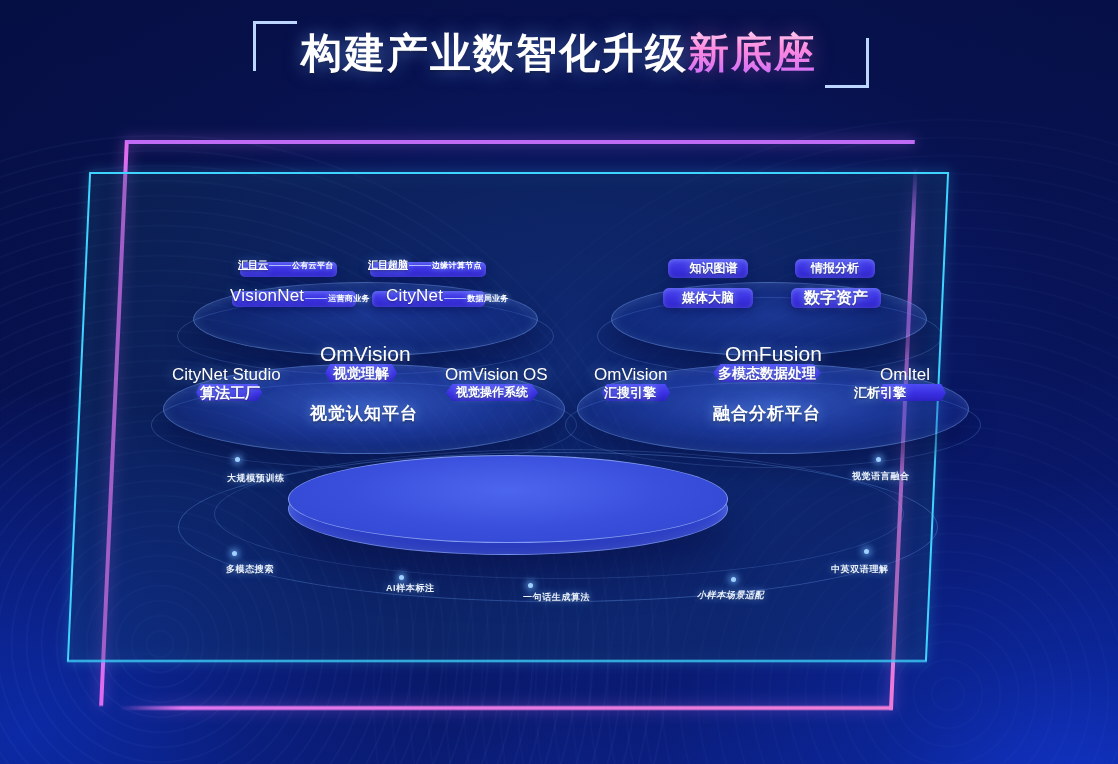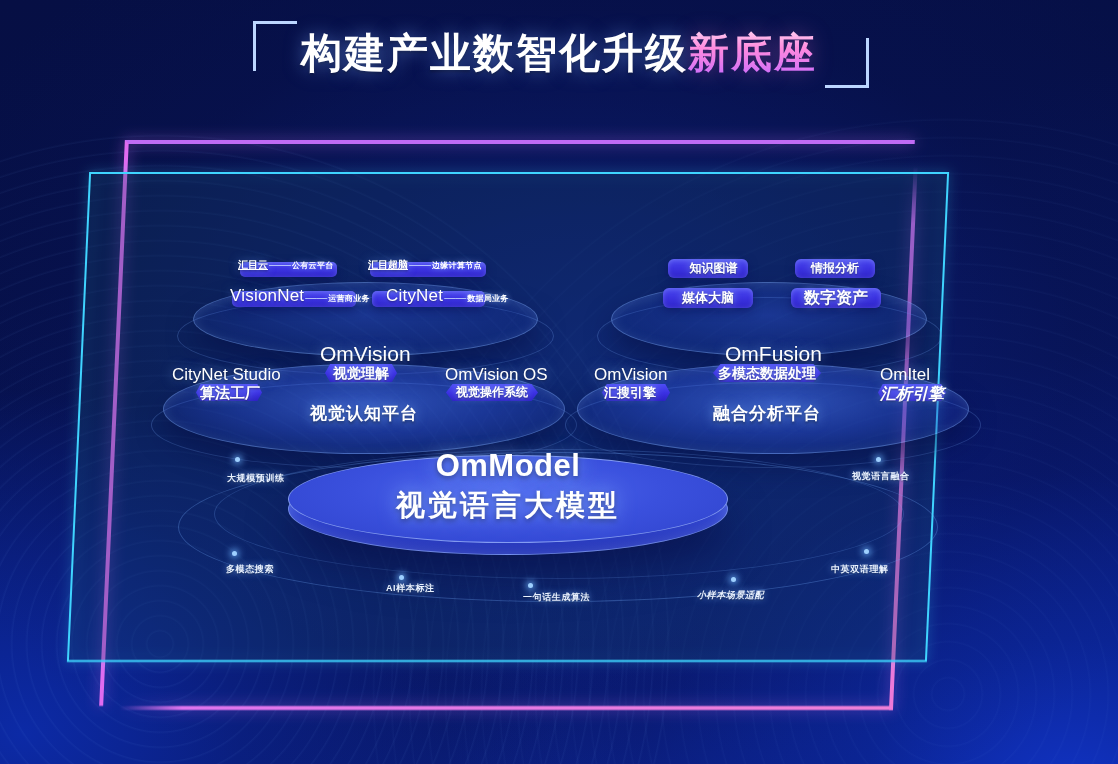--- a/index.html
+++ b/index.html
@@ -330,31 +330,29 @@
   <div class="brand-en" style="left:594px; top:365px; font-size:17px;">OmVision</div>
   <div class="hexchip" style="left:602px; top:384px; width:68px; height:17px;"></div>
   <div class="brand-cn" style="left:604px; top:384px; width:52px; text-align:center; font-size:13px;">汇搜引擎</div>
 
   <div class="brand-en" style="left:725px; top:342px; font-size:21px;">OmFusion</div>
   <div class="hexchip" style="left:713px; top:364px; width:108px; height:18px;"></div>
   <div class="brand-cn" style="left:715px; top:365px; width:104px; text-align:center; font-size:14px;">多模态数据处理</div>
 
   <div class="brand-en" style="left:880px; top:365px; font-size:17px;">OmItel</div>
   <div class="hexchip" style="left:878px; top:384px; width:68px; height:17px;"></div>
-  <div class="brand-cn" style="left:880px; top:384px; width:64px; text-align:center; font-size:16px;font-style:italic;">汇析引擎</div>
+  <div class="brand-cn" style="left:848px; top:384px; width:64px; text-align:center; font-size:13px;">汇析引擎</div>
 
   <div class="platform-cn" style="left:713px; top:402px;">融合分析平台</div>
 
   <div class="layer" id="base-ring-outer"></div>
   <div class="layer" id="base-ring-mid"></div>
   <div class="layer" id="base-disc"></div>
   <div class="layer" id="base-disc-top"></div>
 
-  <div id="ommodel-en">OmModel</div>
-  <div id="ommodel-cn">视觉语言大模型</div>
 
   <div class="node" style="left:235px; top:457px;"></div>
   <div class="feat" style="left:199px; top:472px;margin-left:28px;">大规模预训练</div>
 
   <div class="node" style="left:876px; top:457px;"></div>
   <div class="feat" style="left:852px; top:470px;">视觉语言融合</div>
 
   <div class="node" style="left:232px; top:551px;"></div>
   <div class="feat" style="left:226px; top:563px;">多模态搜索</div>
 

